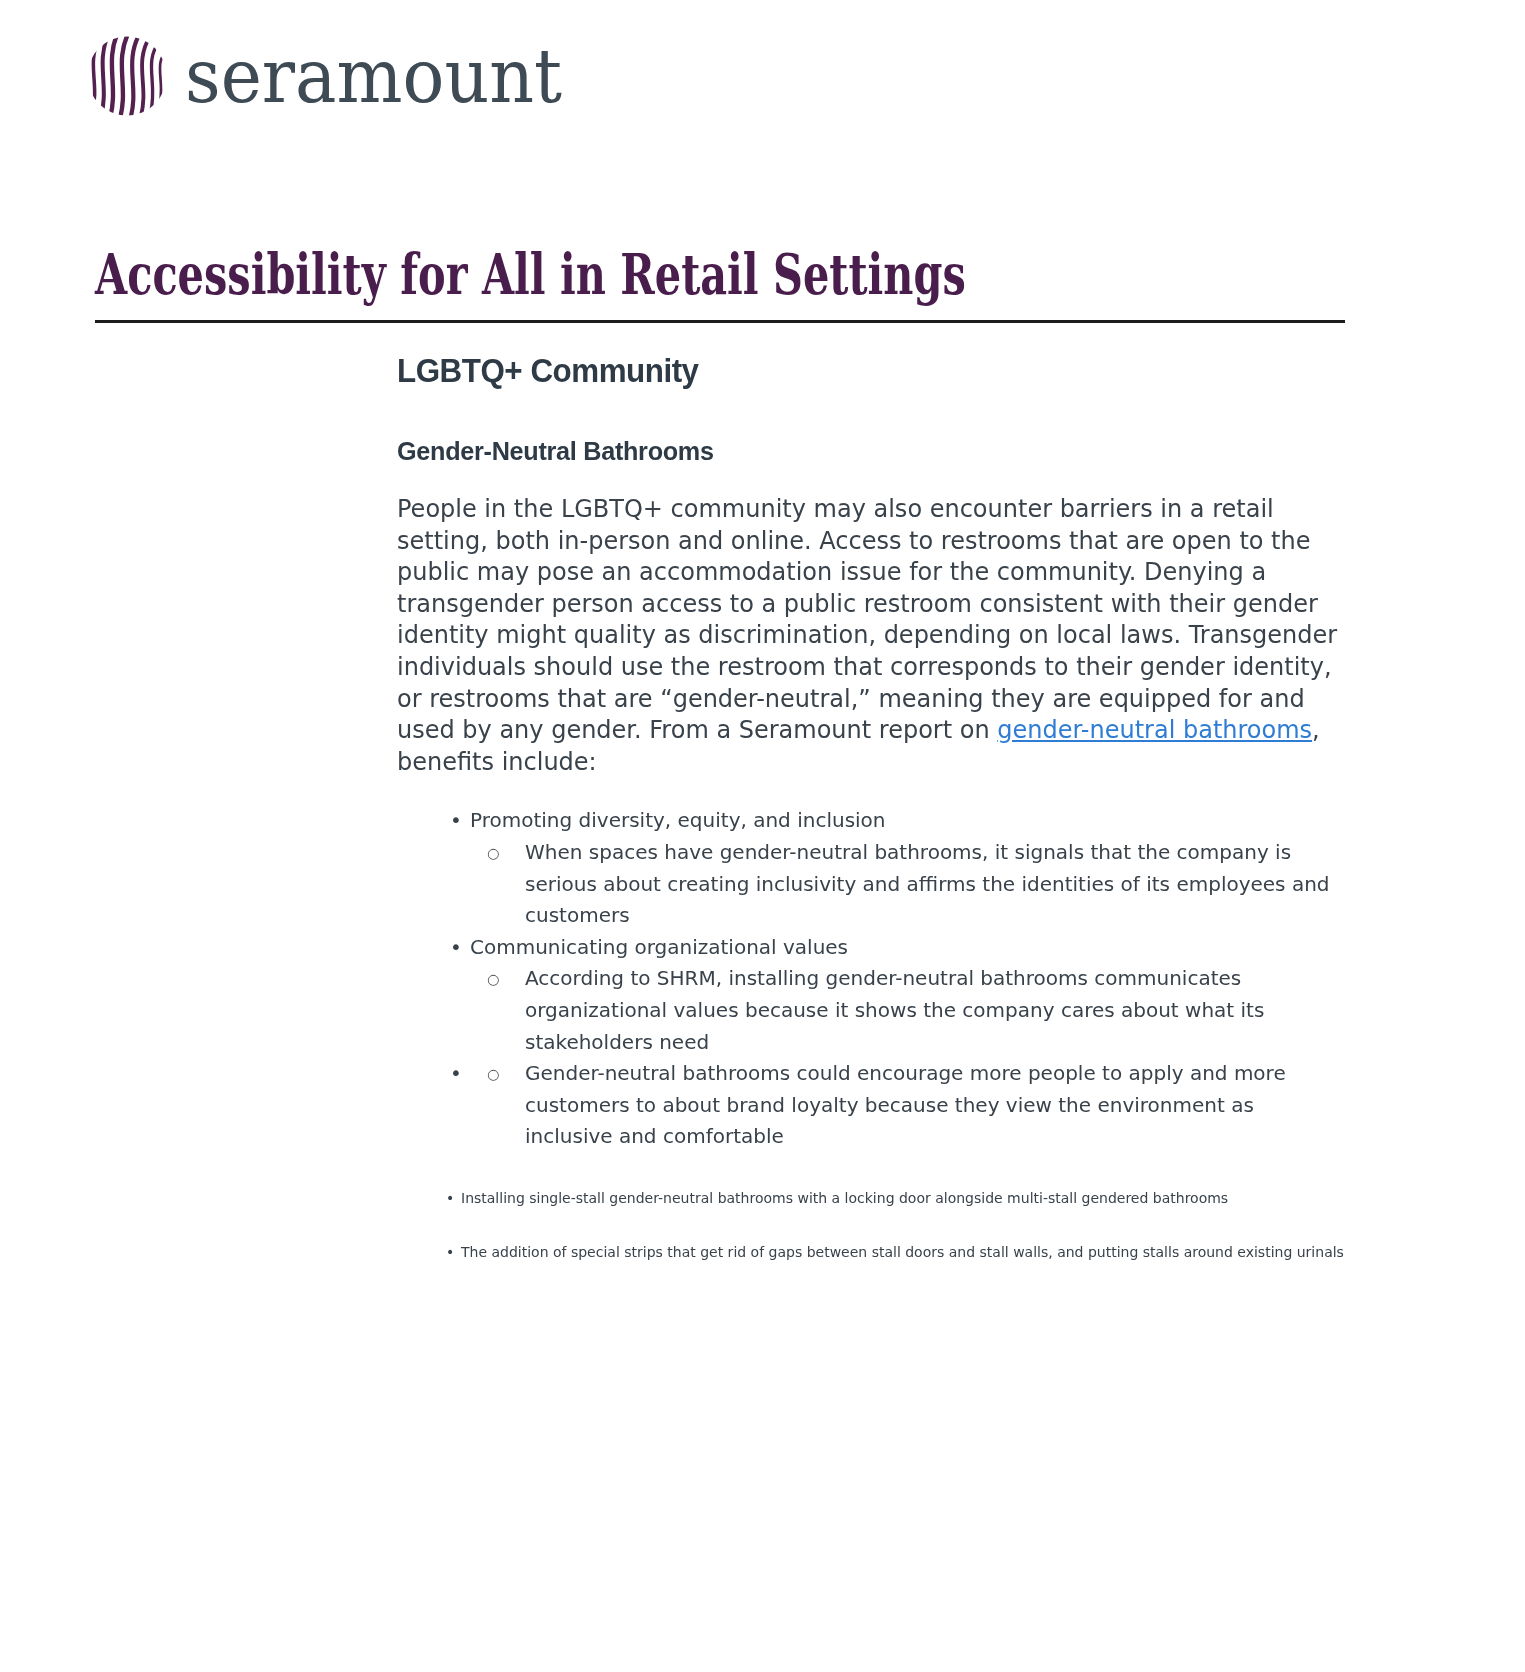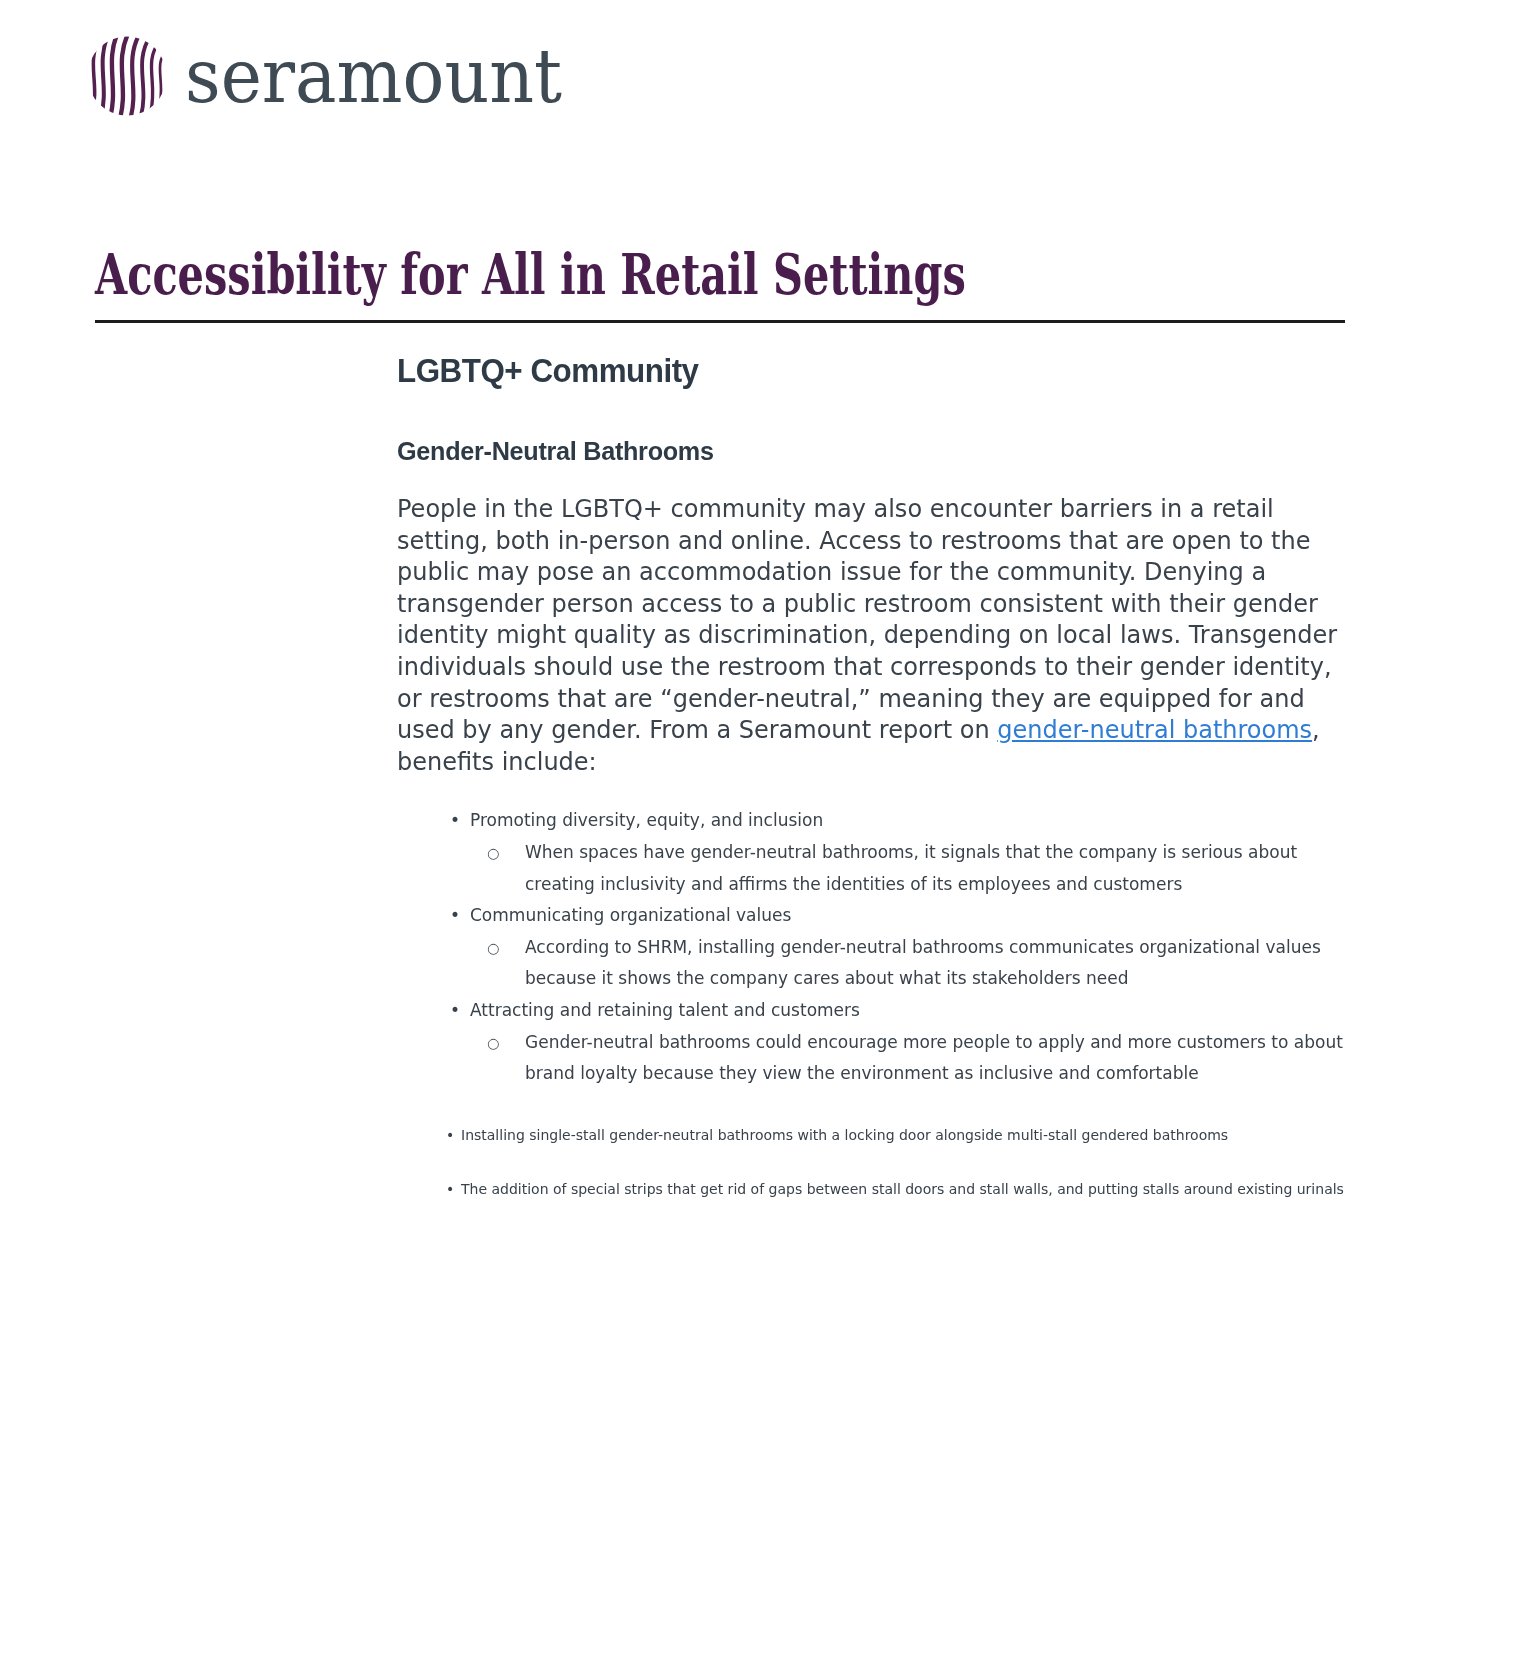--- a/index.html
+++ b/index.html
@@ -93,21 +93,21 @@
   a.doc-link {
     color: #2e7cd3;
     text-decoration: underline;
     cursor: pointer;
   }
 
   
   ul.benefits {
     margin-top: 27px;
     list-style: none;
-    font-size: 17px;
+    font-size: 20px;
     line-height: 31.6px;
   }
   ul.benefits > li { position: relative; padding-left: 73px; }
   ul.benefits > li::before {
     content: "\2022";
     position: absolute;
     left: 53px;
     top: 0;
     color: #39424b;
   }
@@ -184,21 +184,20 @@
         <li>When spaces have gender-neutral bathrooms, it signals that the company is serious about creating inclusivity and affirms the identities of its employees and customers</li>
       </ul>
     </li>
     <li>
       <span>Communicating organizational values</span>
       <ul class="subs">
         <li>According to SHRM, installing gender-neutral bathrooms communicates organizational values because it shows the company cares about what its stakeholders need</li>
       </ul>
     </li>
     <li>
-      <span>Attracting and retaining talent and customers</span>
       <ul class="subs">
         <li>Gender-neutral bathrooms could encourage more people to apply and more customers to about brand loyalty because they view the environment as inclusive and comfortable</li>
       </ul>
     </li>
   </ul>
 
 
   <ul class="practices">
     <li>Installing single-stall gender-neutral bathrooms with a locking door alongside multi-stall gendered bathrooms</li>
     <li>The addition of special strips that get rid of gaps between stall doors and stall walls, and putting stalls around existing urinals</li>

